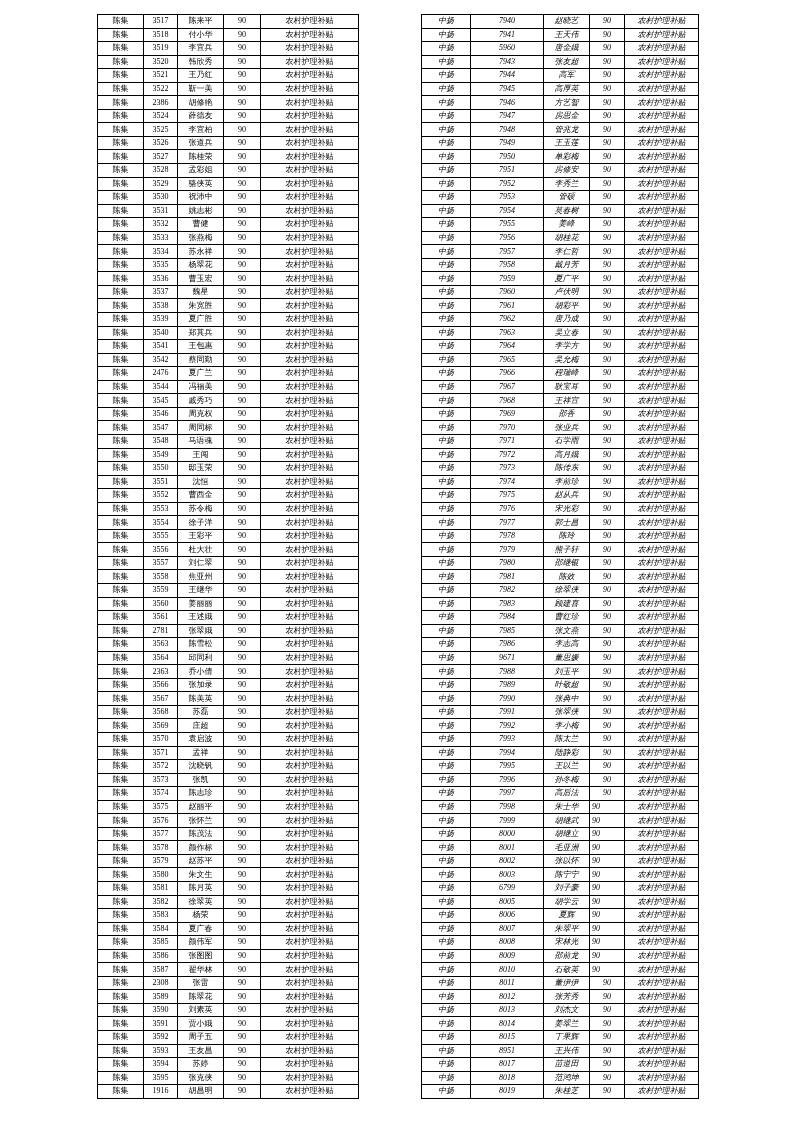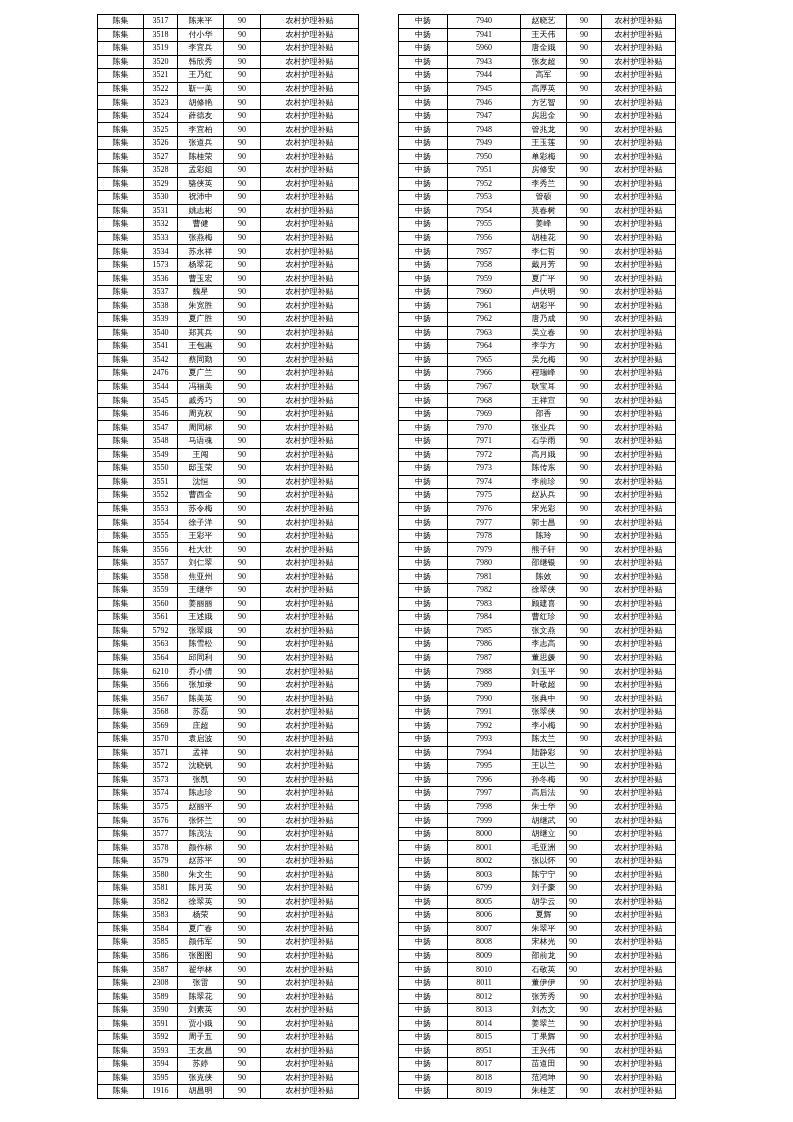--- a/index.html
+++ b/index.html
@@ -21,21 +21,21 @@
     background: #ffffff;
   }
   table.roster {
     position: absolute;
     top: 14px;
     border-collapse: collapse;
     table-layout: fixed;
     background: #ffffff;
   }
   table.roster.left-table  { left: 97px;  width: 261px; }
-  table.roster.right-table { left: 398px; width: 277px; }
+  table.roster.right-table { left: 421px; width: 277px; font-style: italic; }
 
   table.roster td {
     border: 1px solid #000000;
     height: 12.55px;
     padding: 0 1px;
     font-size: 8px;
     line-height: 1;
     text-align: center;
     vertical-align: middle;
     white-space: nowrap;
@@ -109,21 +109,21 @@
         </tr>
         <tr>
           <td>陈集</td>
           <td>3522</td>
           <td>靳一美</td>
           <td>90</td>
           <td>农村护理补贴</td>
         </tr>
         <tr>
           <td>陈集</td>
-          <td>3523</td>
+          <td>2386</td>
           <td>胡修艳</td>
           <td>90</td>
           <td>农村护理补贴</td>
         </tr>
         <tr>
           <td>陈集</td>
           <td>3524</td>
           <td>薛德友</td>
           <td>90</td>
           <td>农村护理补贴</td>
@@ -193,21 +193,21 @@
         </tr>
         <tr>
           <td>陈集</td>
           <td>3534</td>
           <td>苏永祥</td>
           <td>90</td>
           <td>农村护理补贴</td>
         </tr>
         <tr>
           <td>陈集</td>
-          <td>1573</td>
+          <td>3535</td>
           <td>杨翠花</td>
           <td>90</td>
           <td>农村护理补贴</td>
         </tr>
         <tr>
           <td>陈集</td>
           <td>3536</td>
           <td>曹玉宏</td>
           <td>90</td>
           <td>农村护理补贴</td>
@@ -382,42 +382,42 @@
         </tr>
         <tr>
           <td>陈集</td>
           <td>3561</td>
           <td>王述娥</td>
           <td>90</td>
           <td>农村护理补贴</td>
         </tr>
         <tr>
           <td>陈集</td>
-          <td>5792</td>
+          <td>2781</td>
           <td>张翠娥</td>
           <td>90</td>
           <td>农村护理补贴</td>
         </tr>
         <tr>
           <td>陈集</td>
           <td>3563</td>
           <td>陈雪松</td>
           <td>90</td>
           <td>农村护理补贴</td>
         </tr>
         <tr>
           <td>陈集</td>
           <td>3564</td>
           <td>邱同利</td>
           <td>90</td>
           <td>农村护理补贴</td>
         </tr>
         <tr>
           <td>陈集</td>
-          <td>6210</td>
+          <td>2363</td>
           <td>乔小倩</td>
           <td>90</td>
           <td>农村护理补贴</td>
         </tr>
         <tr>
           <td>陈集</td>
           <td>3566</td>
           <td>张加录</td>
           <td>90</td>
           <td>农村护理补贴</td>
@@ -968,21 +968,21 @@
         </tr>
         <tr>
           <td>中扬</td>
           <td>7986</td>
           <td>李志高</td>
           <td>90</td>
           <td>农村护理补贴</td>
         </tr>
         <tr>
           <td>中扬</td>
-          <td>7987</td>
+          <td>9671</td>
           <td>董思媛</td>
           <td>90</td>
           <td>农村护理补贴</td>
         </tr>
         <tr>
           <td>中扬</td>
           <td>7988</td>
           <td>刘玉平</td>
           <td>90</td>
           <td>农村护理补贴</td>

